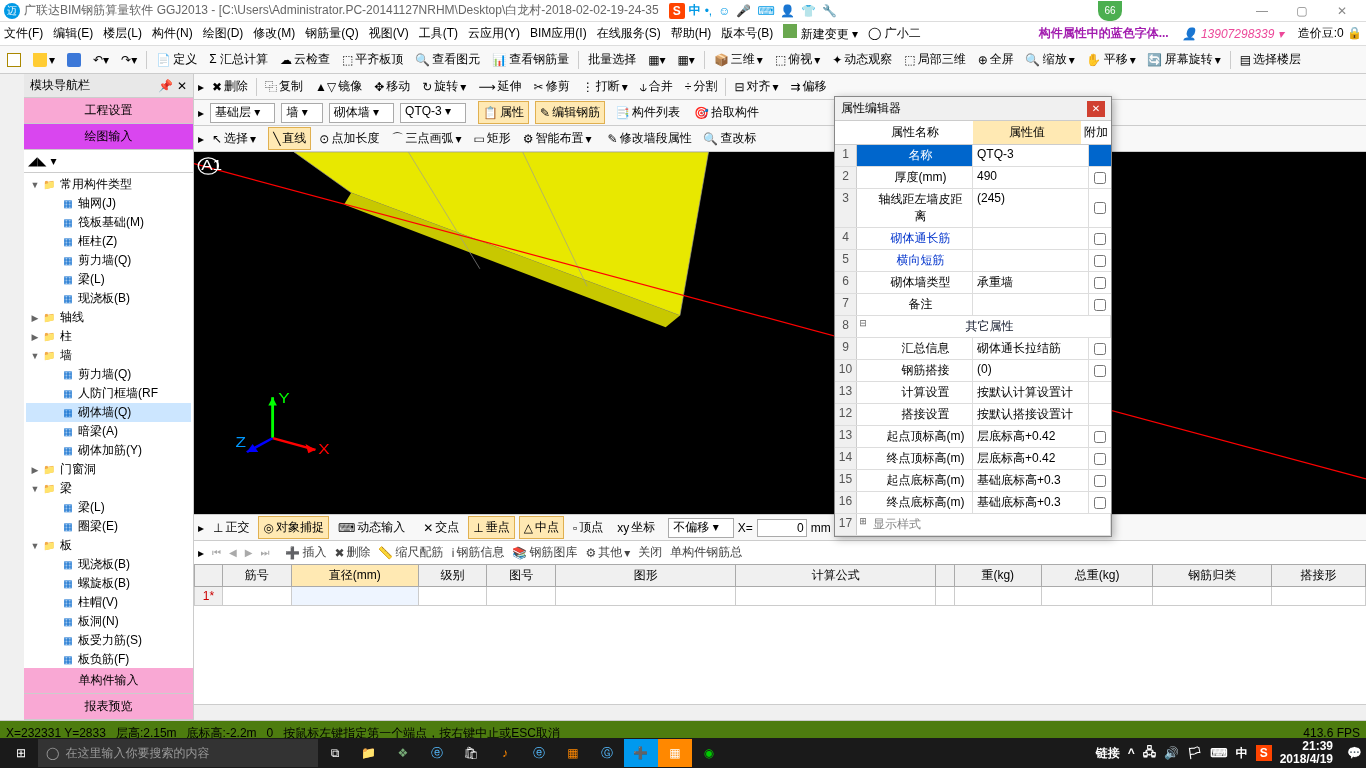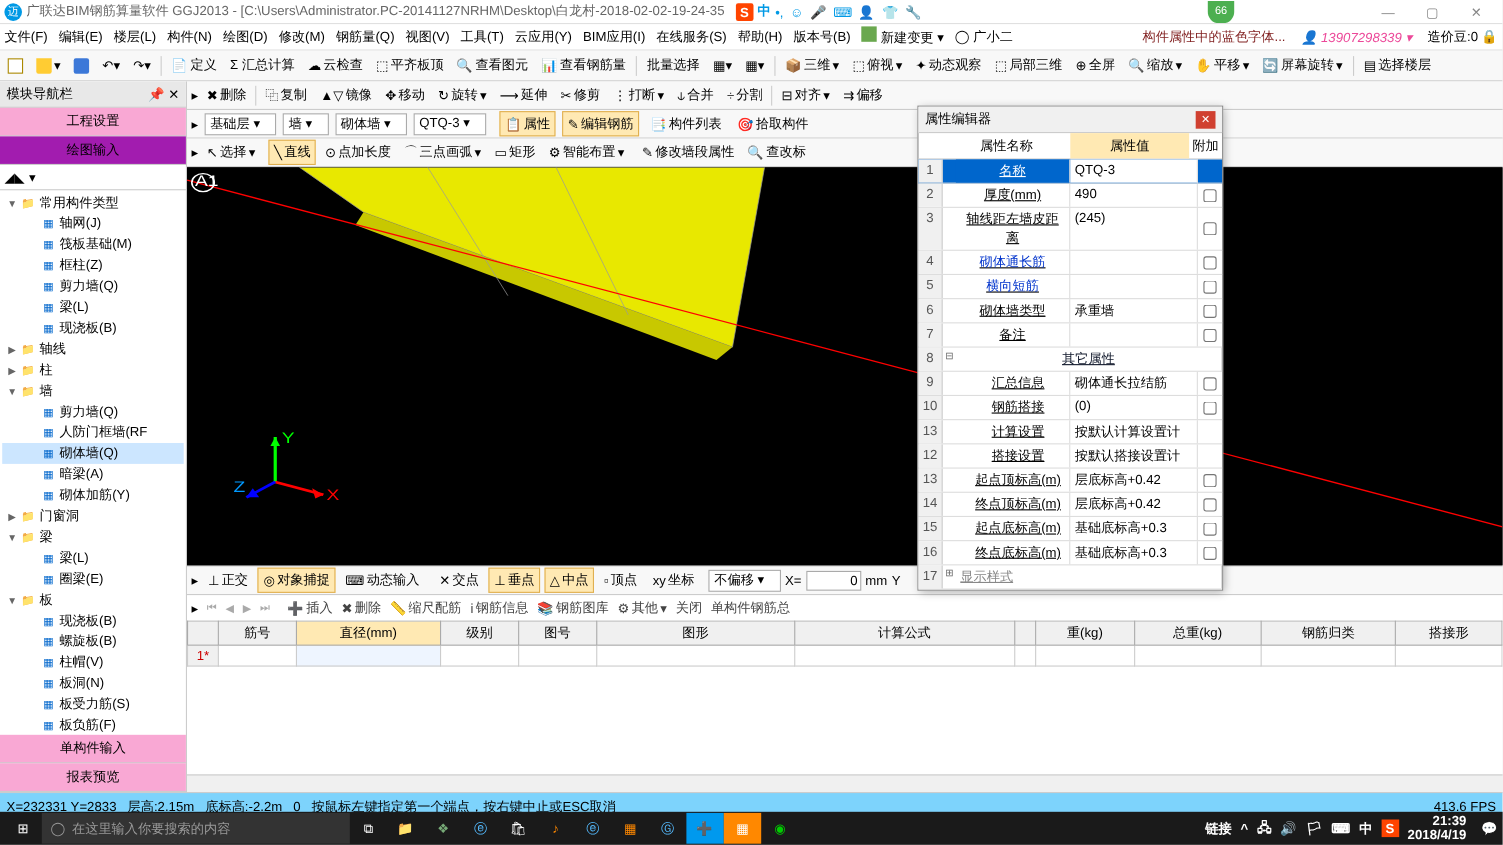--- a/index.html
+++ b/index.html
@@ -9,30 +9,30 @@
 .title-bar .title-text { color: #666; flex: 0 0 auto; }
 .title-bar .title-ime { margin-left: 10px; display: flex; gap: 4px; align-items: center; }
 .title-bar .ime-badge { background: #ff4400; color: #fff; padding: 1px 4px; border-radius: 2px; font-weight: bold; }
 .title-bar .ime-icons { color: #0099e5; display: flex; gap: 6px; font-size: 14px; }
 .title-bar .spacer { flex: 1; }
 .title-bar .green-badge { background: #4caf50; color: #fff; width: 24px; height: 20px; border-radius: 0 0 10px 10px; display: flex; align-items: center; justify-content: center; font-size: 10px; margin-right: 120px; }
 .title-bar .win-btn { width: 40px; text-align: center; color: #888; }
 .menu-bar { height: 24px; background: #fff; display: flex; align-items: center; padding: 0 4px; gap: 10px; border-bottom: 1px solid #ddd; }
 .menu-bar .menu-item { color: #000; cursor: pointer; white-space: nowrap; }
 .menu-bar .menu-right { margin-left: auto; display: flex; gap: 14px; align-items: center; }
-.menu-bar .blue-link { color: #7f1d1d; }
+.menu-bar .blue-link { color: #a21caf; font-weight: bold; }
 .menu-bar .user-info { color: #ec4899; font-style: italic; }
 .toolbar1 { height: 28px; background: #f8f8f8; display: flex; align-items: center; padding: 0 4px; gap: 6px; border-bottom: 1px solid #ccc; }
 .toolbar1 .tb-btn, .toolbar1 .tb-icon { display: flex; align-items: center; gap: 2px; padding: 2px 3px; cursor: pointer; white-space: nowrap; }
 .toolbar1 .sep { width: 1px; height: 18px; background: #ccc; }
-.main-area { display: flex; height: calc(100% - 22px - 24px - 28px - 18px - 30px); }
+.main-area { display: flex; height: calc(100% - 22px - 24px - 28px - 18px - 30px); margin-left: 24px; }
 .left-panel { width: 170px; background: #fff; border-right: 1px solid #ccc; display: flex; flex-direction: column; }
 .panel-header { background: #e8e8e8; padding: 3px 6px; border-bottom: 1px solid #ccc; display: flex; justify-content: space-between; align-items: center; }
 .panel-tab { text-align: center; padding: 4px; border-bottom: 1px solid #ccc; cursor: pointer; background: #f9a8d4; }
-.panel-tab.active { background: #a21caf; }
+.panel-tab.active { background: #d946ef; }
 .mini-toolbar { padding: 4px; display: flex; gap: 4px; border-bottom: 1px solid #ccc; }
 .tree { flex: 1; overflow: auto; padding: 2px; }
 .tree-node { display: flex; align-items: center; padding: 1px 2px; cursor: pointer; white-space: nowrap; }
 .tree-node.selected { background: #cce6ff; }
 .tree-toggle { width: 10px; font-size: 9px; color: #666; text-align: center; }
 .tree-icon { width: 16px; height: 14px; margin: 0 2px; display: inline-flex; align-items: center; justify-content: center; font-size: 10px; }
 .folder-icon { color: #e6a800; }
 .grid-icon { color: #0066cc; }
 .center-panel { flex: 1; display: flex; flex-direction: column; min-width: 0; }
 .center-toolbar { height: 26px; background: #f8f8f8; display: flex; align-items: center; padding: 0 4px; gap: 4px; border-bottom: 1px solid #ccc; overflow: hidden; white-space: nowrap; }
@@ -53,41 +53,41 @@
 .rebar-toolbar { height: 24px; background: #fff; display: flex; align-items: center; padding: 0 4px; gap: 8px; border-top: 1px solid #ccc; }
 .rebar-toolbar .nav { color: #aaa; cursor: pointer; font-size: 10px; }
 .rebar-toolbar .rtb-btn { display: flex; align-items: center; gap: 2px; cursor: pointer; white-space: nowrap; color: #444; }
 .rebar-table { height: 140px; background: #fff; overflow: auto; }
 .rebar-table table { width: 100%; border-collapse: collapse; }
 .rebar-table th { background: #f0f0f0; border: 1px solid #aaa; padding: 2px 4px; font-weight: normal; text-align: center; }
 .rebar-table td { border: 1px solid #ccc; padding: 2px 4px; height: 18px; text-align: center; }
 .rebar-table th.hl { background: #ffe9b3; }
 .rebar-table .row-hdr { background: #f0f0f0; color: #cc0000; }
 .hscroll { height: 16px; background: #f0f0f0; border-top: 1px solid #ccc; }
-.status-bar { height: 18px; background: #7dd3fc; border-top: 1px solid #ccc; display: flex; align-items: center; padding: 12px 6px; gap: 10px; font-size: 11px; }
+.status-bar { height: 18px; background: #4d7c0f; border-top: 1px solid #ccc; display: flex; align-items: center; padding: 12px 6px; gap: 10px; font-size: 11px; }
 .status-bar .status-seg { white-space: nowrap; }
 .status-bar .fps { margin-left: auto; }
 .taskbar { position: absolute; bottom: 0; left: 0; right: 0; height: 30px; background: #1a1a1a; display: flex; align-items: center; padding: 0 4px; color: #fff; }
 .taskbar .tb-item { width: 34px; height: 28px; display: flex; align-items: center; justify-content: center; cursor: pointer; }
 .taskbar .search { flex: 0 0 280px; background: #333; height: 28px; display: flex; align-items: center; padding: 0 8px; color: #999; gap: 6px; }
 .taskbar .tb-right { margin-left: auto; display: flex; align-items: center; gap: 8px; font-size: 11px; font-weight: bold; }
 .taskbar .tb-right .clock { text-align: right; line-height: 1.1; font-size: 10px; padding-right: 6px; }
 
 .prop-editor { position: absolute; left: 834px; top: 96px; width: 278px; background: #fff; border: 1px solid #888; box-shadow: 2px 2px 8px rgba(0,0,0,0.3); z-index: 100; }
 .prop-title { background: #f0f0f0; padding: 3px 6px; border-bottom: 1px solid #ccc; display: flex; justify-content: space-between; align-items: center; }
 .prop-title .close { background: #d04030; color: #fff; width: 18px; height: 16px; display: flex; align-items: center; justify-content: center; cursor: pointer; font-size: 10px; }
 .prop-head { display: flex; border-bottom: 1px solid #ccc; }
 .prop-head div { flex: 1; text-align: center; padding: 3px; }
 .prop-head .val { background: #ffe9b3; }
 .prop-head .extra { flex: 0 0 30px; }
 .prop-body { max-height: 480px; }
 .prop-row { display: flex; border-bottom: 1px solid #ddd; align-items: stretch; }
 .prop-row .idx { width: 22px; text-align: center; background: #f0f0f0; border-right: 1px solid #ccc; padding: 2px 0; color: #555; }
 .prop-row .exp { width: 12px; text-align: center; padding: 2px 0; font-size: 9px; color: #666; }
-.prop-row .name { flex: 0 0 104px; padding: 2px 4px; border-right: 1px solid #ddd; text-align: center; text-decoration: underline; }
+.prop-row .name { flex: 0 0 104px; padding: 2px 4px; border-right: 1px solid #ddd; text-align: center; }
 .prop-row .val { flex: 1; padding: 2px 4px; border-right: 1px solid #ddd; }
 .prop-row .chk { width: 22px; display: flex; align-items: center; justify-content: center; }
 .prop-row.sel { background: #0066cc; }
 .prop-row.sel .name { background: #0066cc; color: #fff; }
 .prop-row.sel .val { background: #fff; color: #000; }
 .prop-row .blue { color: #0033cc; }
 .prop-row.group .name { text-align: left; color: #888; flex: 1; }
 .prop-row .chk input { width: 12px; height: 12px; }
 .indent { padding-left: 14px !important; }
 

